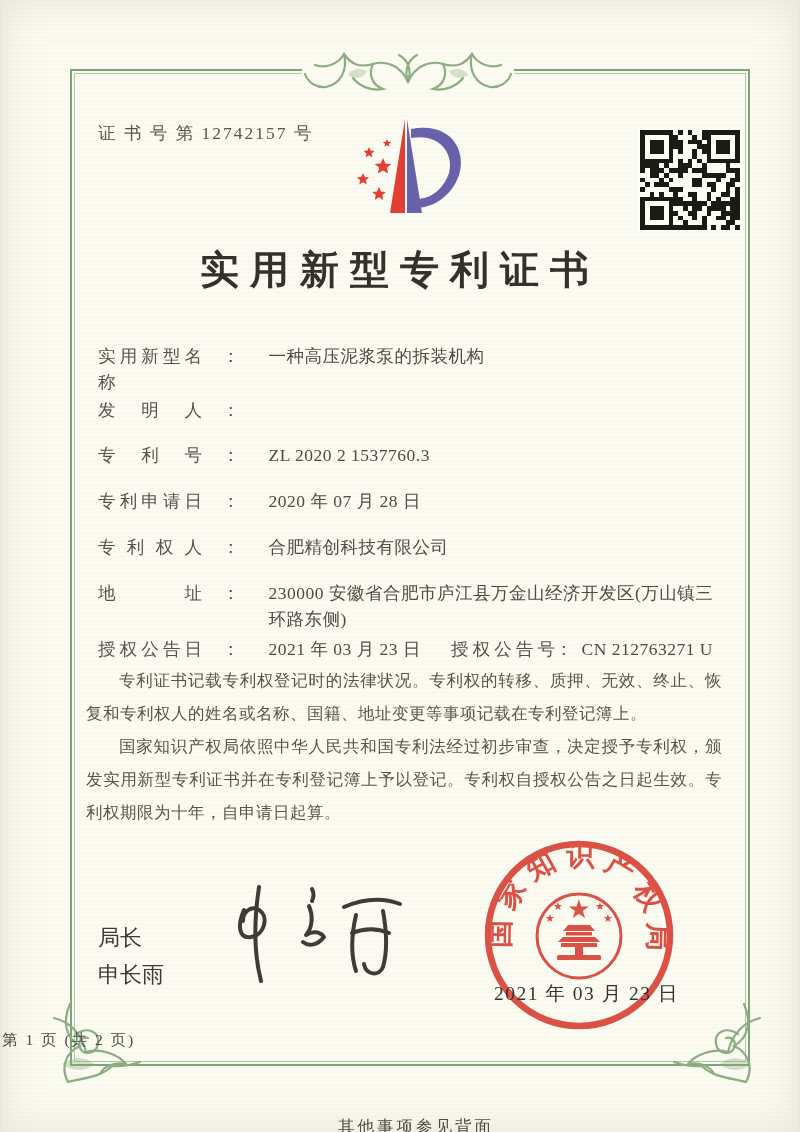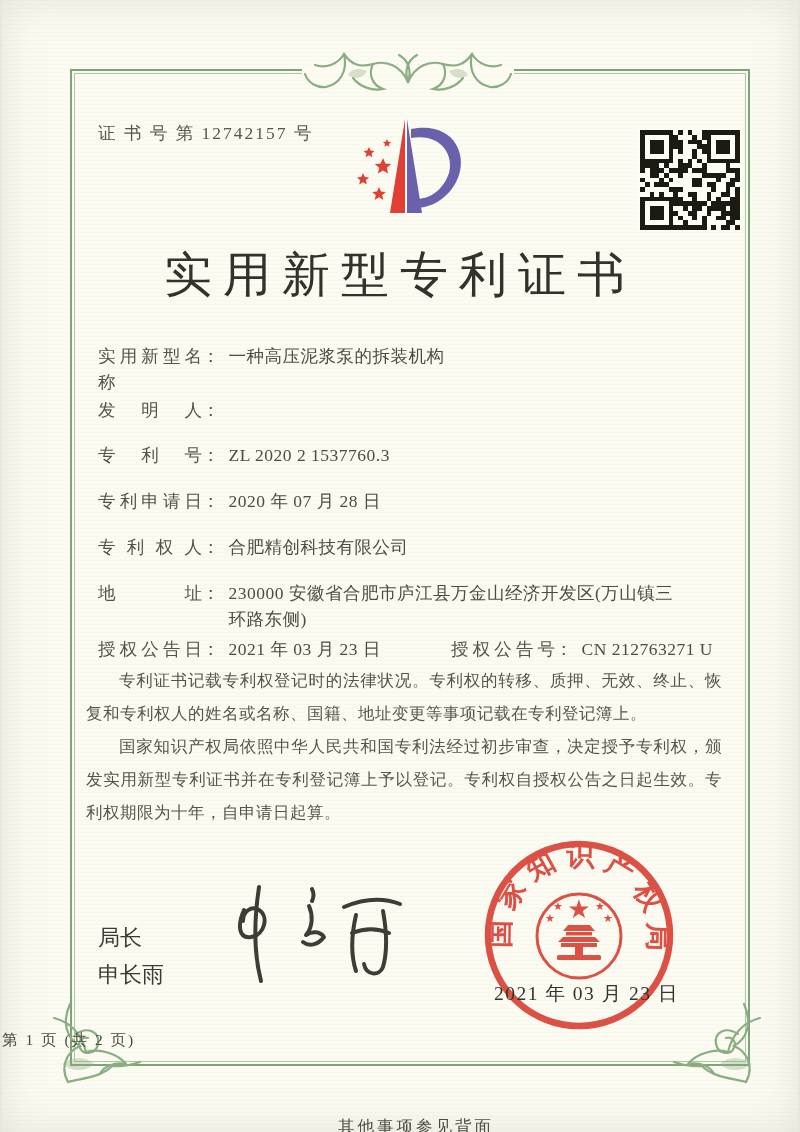--- a/index.html
+++ b/index.html
@@ -14,29 +14,29 @@
   
   .frame{position:absolute;left:68px;top:69px;width:676px;height:993px;border:2px solid #7da476;}
   .frame::after{content:"";position:absolute;inset:2px;border:1px solid #aec7a4;}
   .orn{position:absolute;pointer-events:none;}
   .orn path{stroke:#8bad82;stroke-width:2.2;fill:none;stroke-linecap:round;}
   .orn .fillleaf{fill:rgba(139,173,130,.35);stroke:none;}
   .orn-mask{position:absolute;background:#fcfbf2;}
 
   .cert-no{position:absolute;left:96px;top:121px;font-size:17.5px;letter-spacing:2px;color:#585649;}
   .title{position:absolute;left:0;top:243px;width:100%;text-align:center;
-    font-size:48px;font-weight:400;letter-spacing:11px;color:#32322b;}
+    font-size:39px;font-weight:700;letter-spacing:11px;color:#32322b;}
 
   .qr{position:absolute;left:636px;top:128px;width:104px;height:104px;background:#fdfdf8;padding:2px;box-sizing:border-box;}
   .qr svg{width:100%;height:100%;shape-rendering:crispEdges;fill:#1b1b12;}
 
   .logo{position:absolute;left:333px;top:113px;}
 
   .fields{position:absolute;left:96px;top:340px;width:620px;font-size:17.5px;}
-  .row{position:absolute;left:0;right:0;display:flex;align-items:flex-start;line-height:1.5;}
+  .row{position:absolute;left:0;right:0;display:flex;align-items:flex-start;line-height:1.5;gap:20px;}
   .r1{top:3px}.r2{top:57px}.r3{top:102px}.r4{top:148px}.r5{top:194px}.r6{top:240px}.r7{top:296px}
   .lbl{display:inline-block;width:104px;flex:none;text-align:justify;text-align-last:justify;text-justify:inter-character;color:#55524a;}
   .colon{flex:none;padding-right:9px;color:#55524a;}
   .val{flex:1;letter-spacing:.5px;color:#4d4b42;}
   .r6 .val{max-width:456px;}
   .pair2{position:absolute;left:353px;top:0;display:flex;}
   .pair2 .lbl{width:104px;}
 
   .paras{position:absolute;left:84px;top:664px;width:636px;font-size:16.5px;line-height:33px;color:#57544a;}
   .paras p{margin:0;text-indent:2em;text-align:justify;letter-spacing:.5px;}

